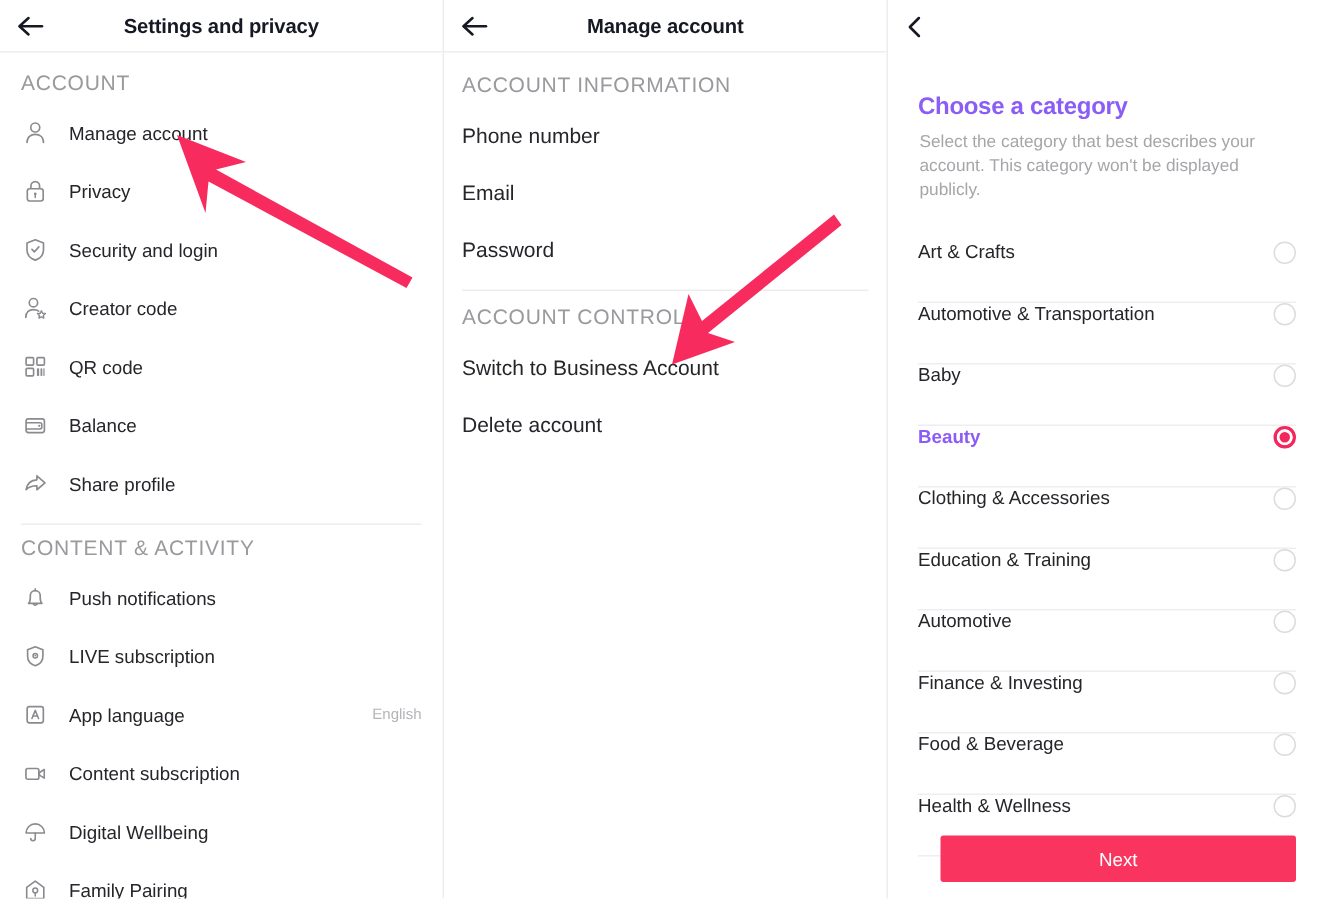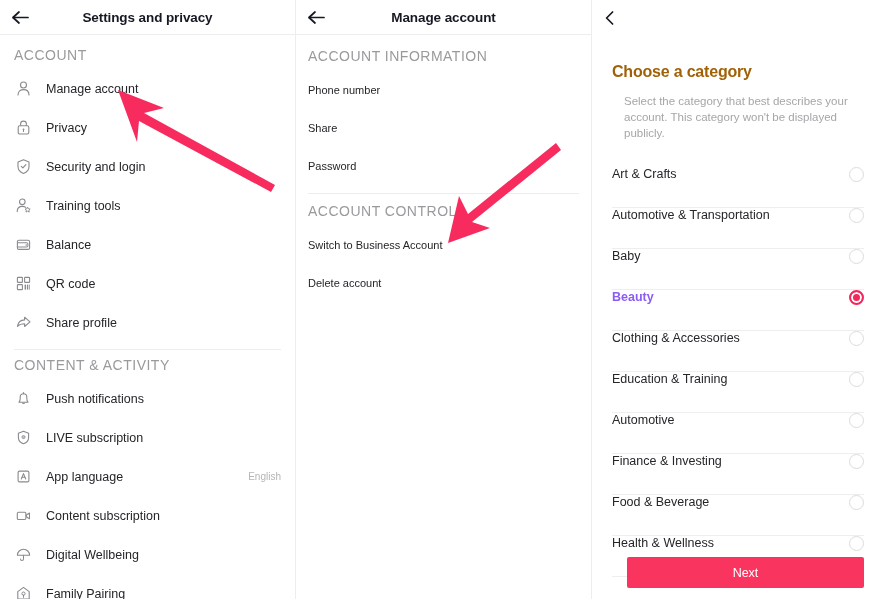--- a/index.html
+++ b/index.html
@@ -113,41 +113,41 @@
   
   .m-row {
     display: flex;
     align-items: center;
     height: 38px;
     padding: 0 12px;
     cursor: pointer;
     box-sizing: border-box;
   }
   .m-row .m-label {
-    font-size: 11px;
+    font-size: 14px;
     color: #25252a;
     white-space: nowrap;
   }
 
   
   .r-head {
     padding: 0 20px;
   }
   .r-title {
     font-size: 16px;
     font-weight: bold;
-    color: #a16207;
+    color: #8b5cf6;
     letter-spacing: -0.2px;
     margin: 0 0 6px 0;
   }
   .r-desc {
     font-size: 11.5px;
     line-height: 16px;
     color: #a6a6aa;
-    margin: 12px;
+    margin: 1px;
     max-width: 232px;
   }
   .cat-list {
     margin-top: 26px;
   }
   .cat-row {
     display: flex;
     align-items: flex-start;
     justify-content: space-between;
     height: 41px;
@@ -265,48 +265,48 @@
     </div>
 
     <div class="s-row">
       <span class="s-ico">
         <svg width="17" height="17" viewBox="0 0 17 17">
             <circle cx="7.3" cy="4.8" r="2.8" fill="none" stroke="#8a8a8f" stroke-width="1.1"></circle>
             <path d="M2.2 14.6 C2.2 11 4.6 9.4 7.3 9.4 C8.6 9.4 9.8 9.7 10.8 10.4" fill="none" stroke="#8a8a8f" stroke-width="1.1" stroke-linecap="round"></path>
             <path d="M12.6 10.2 l0.8 1.6 1.8 0.25 -1.3 1.25 0.3 1.75 -1.6 -0.85 -1.6 0.85 0.3 -1.75 -1.3 -1.25 1.8 -0.25 Z" fill="none" stroke="#8a8a8f" stroke-width="0.95" stroke-linejoin="round"></path>
           </svg>
       </span>
-      <span class="s-label">Training tools</span>
-      <span class="s-value"></span>
-    </div>
-
-    <div class="s-row">
-      <span class="s-ico">
-        <svg width="17" height="17" viewBox="0 0 17 17">
-            <rect x="2.4" y="4.2" width="12.2" height="9.2" rx="1.5" fill="none" stroke="#8a8a8f" stroke-width="1.1"></rect>
-            <path d="M2.4 6.8 H11.6 a1.3 1.3 0 0 1 1.3 1.3 v1.6 a1.3 1.3 0 0 1 -1.3 1.3 H2.4" fill="none" stroke="#8a8a8f" stroke-width="1.05"></path>
-            <circle cx="11.2" cy="8.9" r="0.75" fill="#8a8a8f"></circle>
-          </svg>
-      </span>
-      <span class="s-label">Balance</span>
+      <span class="s-label">Creator code</span>
       <span class="s-value"></span>
     </div>
 
     <div class="s-row">
       <span class="s-ico">
         <svg width="17" height="17" viewBox="0 0 17 17">
             <rect x="2.4" y="2.4" width="5" height="5" rx="0.7" fill="none" stroke="#8a8a8f" stroke-width="1.1"></rect>
             <rect x="9.6" y="2.4" width="5" height="5" rx="0.7" fill="none" stroke="#8a8a8f" stroke-width="1.1"></rect>
             <rect x="2.4" y="9.6" width="5" height="5" rx="0.7" fill="none" stroke="#8a8a8f" stroke-width="1.1"></rect>
             <rect x="9.6" y="9.6" width="1.5" height="5" fill="#8a8a8f"></rect>
             <rect x="12" y="9.6" width="1.2" height="5" fill="#8a8a8f"></rect>
             <rect x="13.9" y="9.6" width="0.8" height="5" fill="#8a8a8f"></rect>
           </svg>
       </span>
       <span class="s-label">QR code</span>
+      <span class="s-value"></span>
+    </div>
+
+    <div class="s-row">
+      <span class="s-ico">
+        <svg width="17" height="17" viewBox="0 0 17 17">
+            <rect x="2.4" y="4.2" width="12.2" height="9.2" rx="1.5" fill="none" stroke="#8a8a8f" stroke-width="1.1"></rect>
+            <path d="M2.4 6.8 H11.6 a1.3 1.3 0 0 1 1.3 1.3 v1.6 a1.3 1.3 0 0 1 -1.3 1.3 H2.4" fill="none" stroke="#8a8a8f" stroke-width="1.05"></path>
+            <circle cx="11.2" cy="8.9" r="0.75" fill="#8a8a8f"></circle>
+          </svg>
+      </span>
+      <span class="s-label">Balance</span>
       <span class="s-value"></span>
     </div>
 
     <div class="s-row">
       <span class="s-ico">
         <svg width="17" height="17" viewBox="0 0 17 17">
             <path d="M2.4 12.4 C3.2 7.8 6.2 6 9.6 5.9 V3.2 L15 7.9 L9.6 12.5 V9.8 C6.6 9.8 4.2 10.6 2.4 12.4 Z" fill="none" stroke="#8a8a8f" stroke-width="1.1" stroke-linejoin="round"></path>
           </svg>
       </span>
       <span class="s-label">Share profile</span>
@@ -403,21 +403,21 @@
     </div>
 
     <div style="height:13px"></div>
     <div class="section-label" style="padding-left:12px">ACCOUNT INFORMATION</div>
     <div style="height:7px"></div>
 
     <div class="m-row">
       <span class="m-label">Phone number</span>
     </div>
     <div class="m-row">
-      <span class="m-label">Share</span>
+      <span class="m-label">Email</span>
     </div>
     <div class="m-row">
       <span class="m-label">Password</span>
     </div>
 
     <div class="divider" style="margin-left:12px;margin-right:12px;margin-top:8px;margin-bottom:9px"></div>
 
     <div class="section-label" style="padding-left:12px">ACCOUNT CONTROL</div>
     <div style="height:7px"></div>
 

